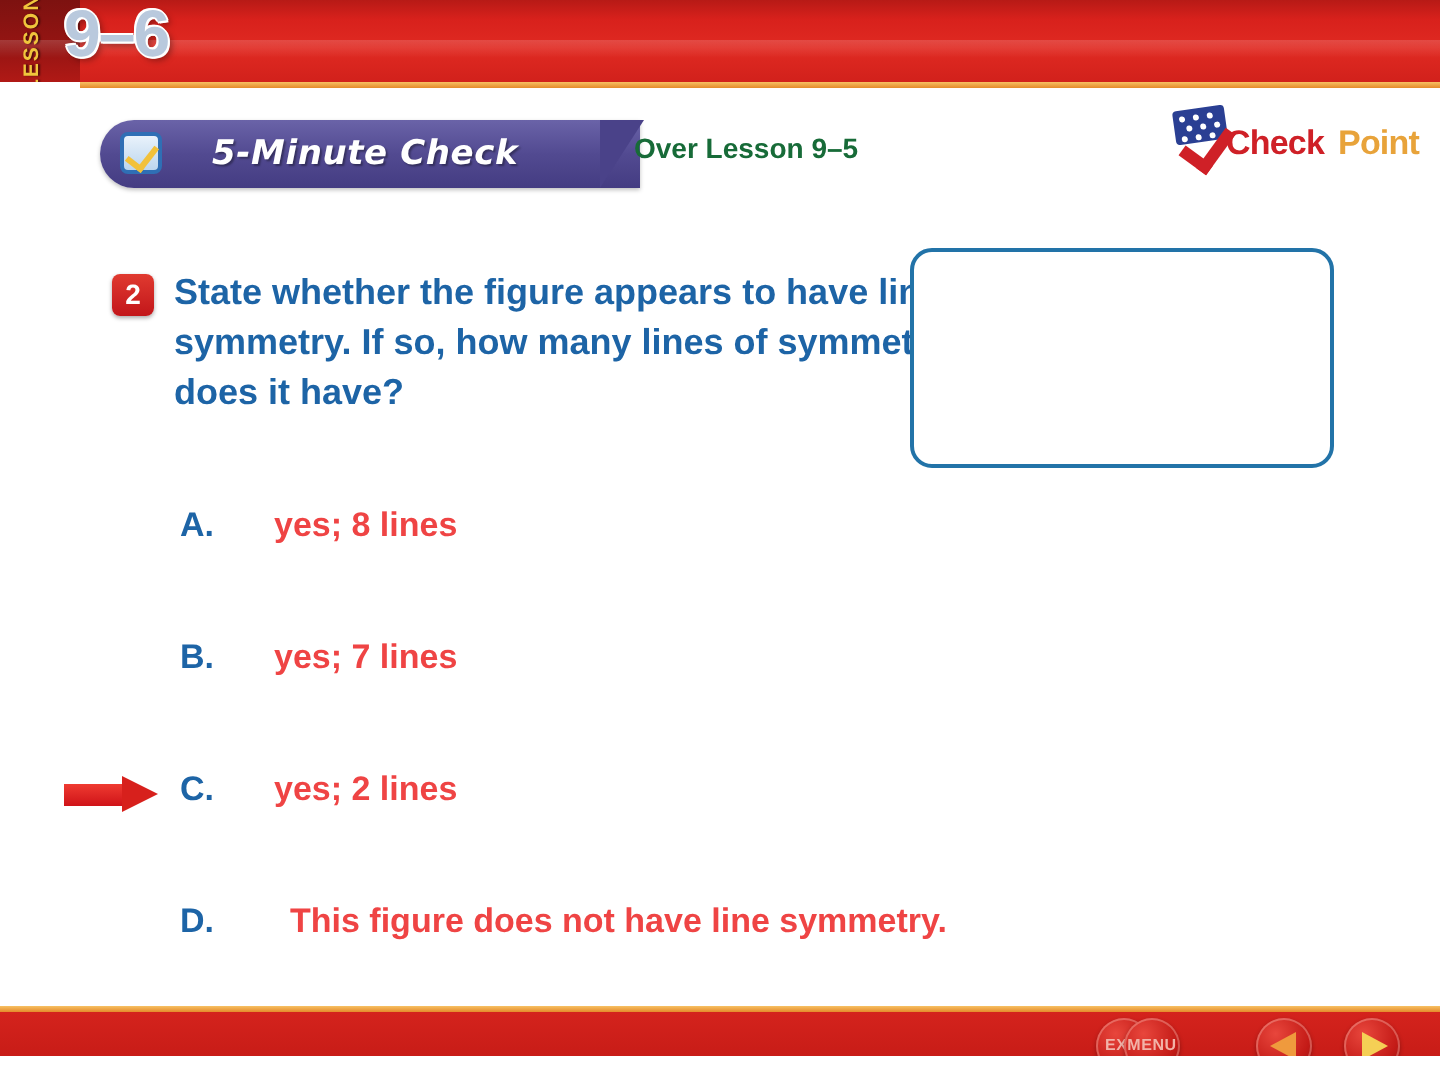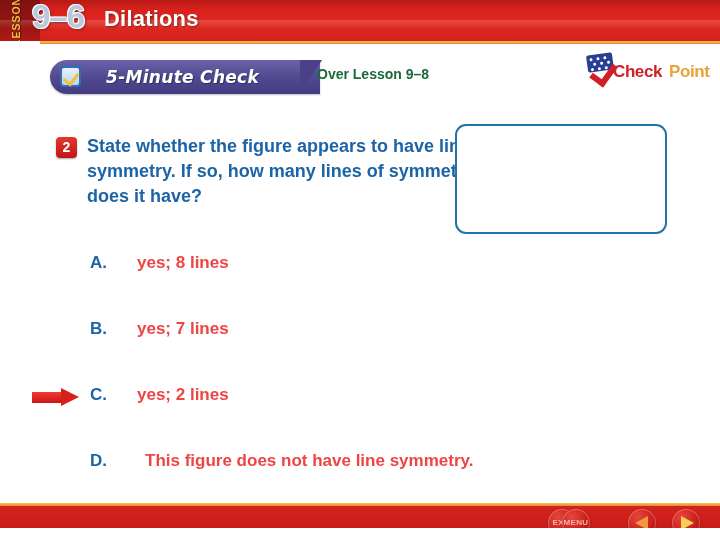--- a/index.html
+++ b/index.html
@@ -367,35 +367,34 @@
 </head>
 <body>
 
 <div id="slide">
 
   <div id="header">
     <div id="header-darkpatch"></div>
     <div id="header-sheen"></div>
     <div id="lesson-vertical">LESSON</div>
     <div id="lesson-number">9–6</div>
-    <div id="lesson-title">Dilations</div>
     <div id="header-gold"></div>
     <div id="header-gold-tail"></div>
   </div>
 
 
   <div id="content">
 
     <div id="fmc-badge">
       <div id="fmc-check-icon"></div>
       <div id="fmc-label">5-Minute Check</div>
     </div>
     <div id="fmc-badge-tail"></div>
 
-    <div id="over-lesson">Over Lesson 9–8</div>
+    <div id="over-lesson">Over Lesson 9–5</div>
 
     <div id="checkpoint-logo">
       <div id="cp-flag">
         <div class="cp-dot" style="left:3px;  top:3px;"></div>
         <div class="cp-dot" style="left:10px; top:3px;"></div>
         <div class="cp-dot" style="left:17px; top:3px;"></div>
         <div class="cp-dot" style="left:6px;  top:8px;"></div>
         <div class="cp-dot" style="left:13px; top:8px;"></div>
         <div class="cp-dot" style="left:20px; top:8px;"></div>
         <div class="cp-dot" style="left:3px;  top:13px;"></div>

